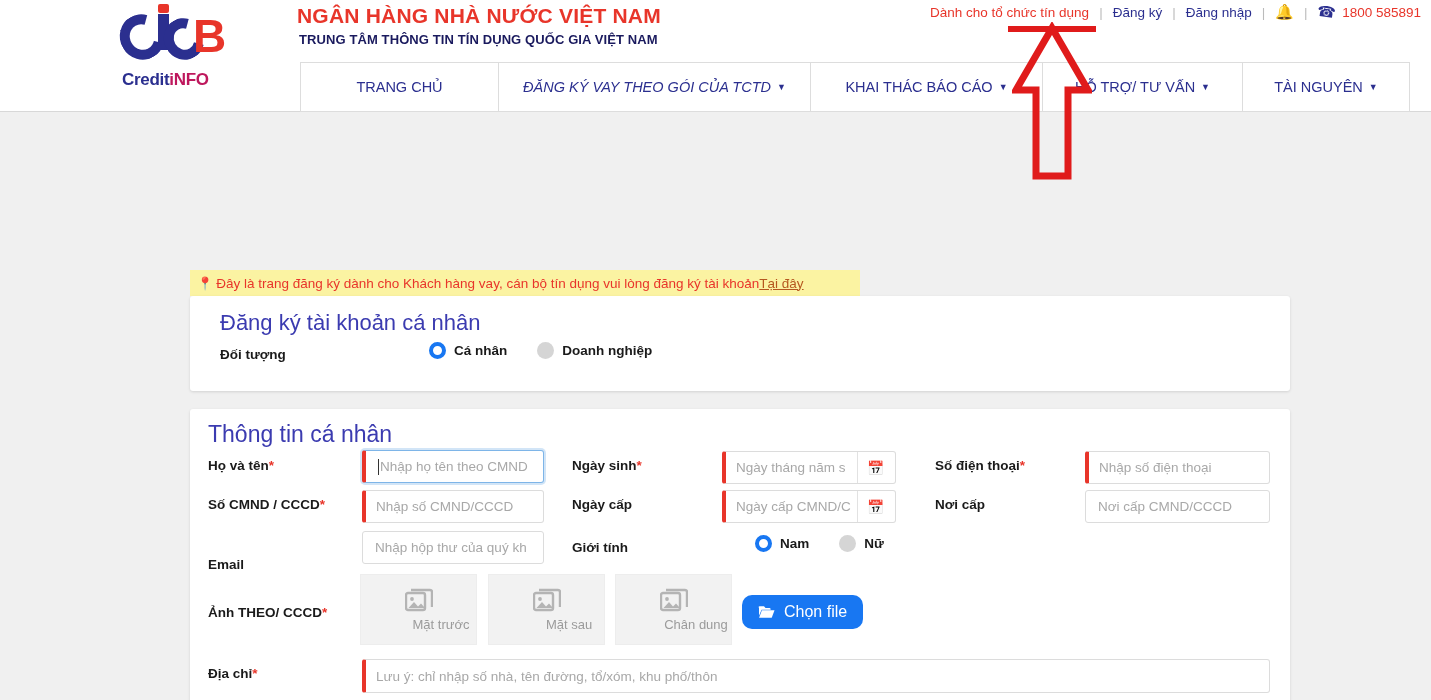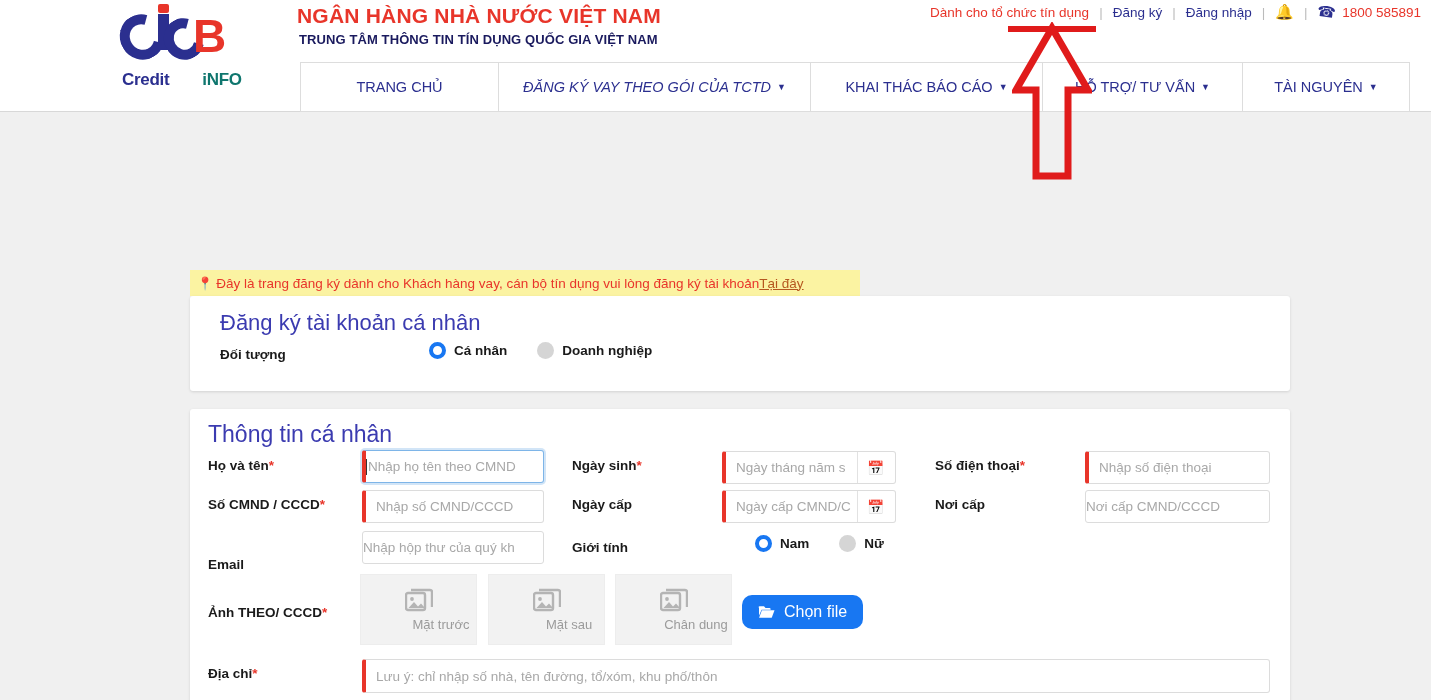--- a/index.html
+++ b/index.html
@@ -57,21 +57,21 @@
     font-size: 46px; font-weight: bold; line-height: 46px;
     color: #e8352a;
     font-family: "Liberation Sans", sans-serif;
   }
   .logo-text {
     position: absolute; left: 4px; top: 60px;
     font-size: 17px; font-weight: bold; letter-spacing: -0.3px;
     white-space: nowrap;
   }
   .logo-text .a { color: #2b2f8f; }
-  .logo-text .b { color: #0f766e; margin-left: 33px; }
+  .logo-text .b { color: #be185d; }
 
   .bank-title {
     position: absolute; left: 297px; top: 4px;
     color: #e8352a;
     font-size: 21px; font-weight: bold;
     letter-spacing: 0.2px;
     white-space: nowrap;
   }
   .bank-sub {
     position: absolute; left: 299px; top: 32px;
@@ -182,21 +182,21 @@
   
   .inp {
     position: absolute;
     height: 33px;
     border: 1px solid #dcdcdc;
     border-radius: 3px;
     background: #fff;
     display: flex; align-items: center;
     font-size: 13.5px;
     color: #a8a8a8;
-    padding-left: 0;
+    padding-left: 12px;
     overflow: hidden;
     white-space: nowrap;
   }
   .inp.redbar { border-left: 4px solid #e8352a; padding-left: 10px; }
   .inp.focused {
     border: 1px solid #7eb5e8;
     box-shadow: 0 0 0 2px rgba(126,181,232,0.35);
     border-left: 4px solid #e8352a;
   }
   .caret-bar {

